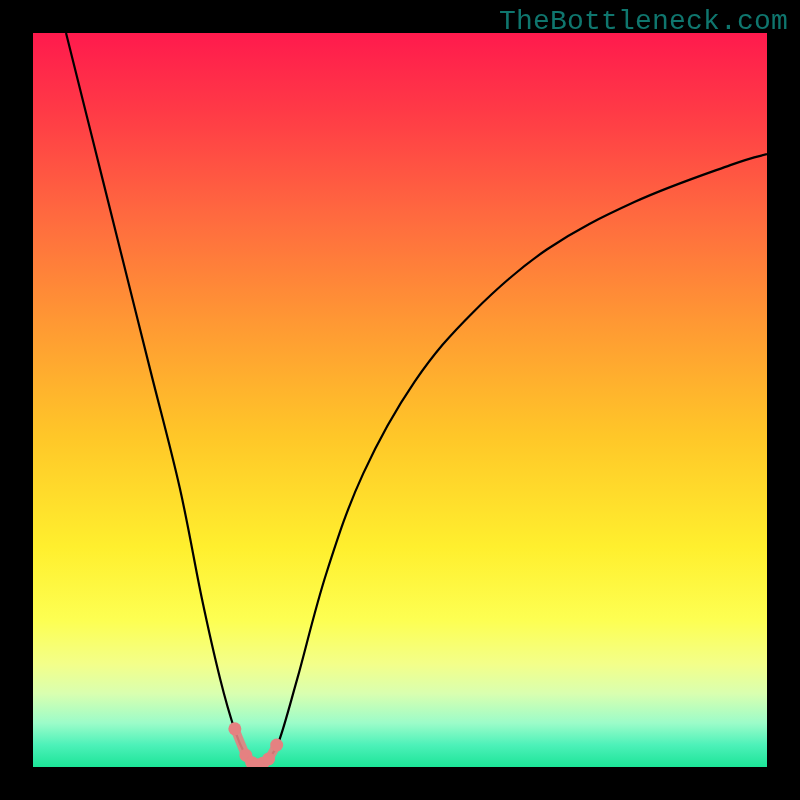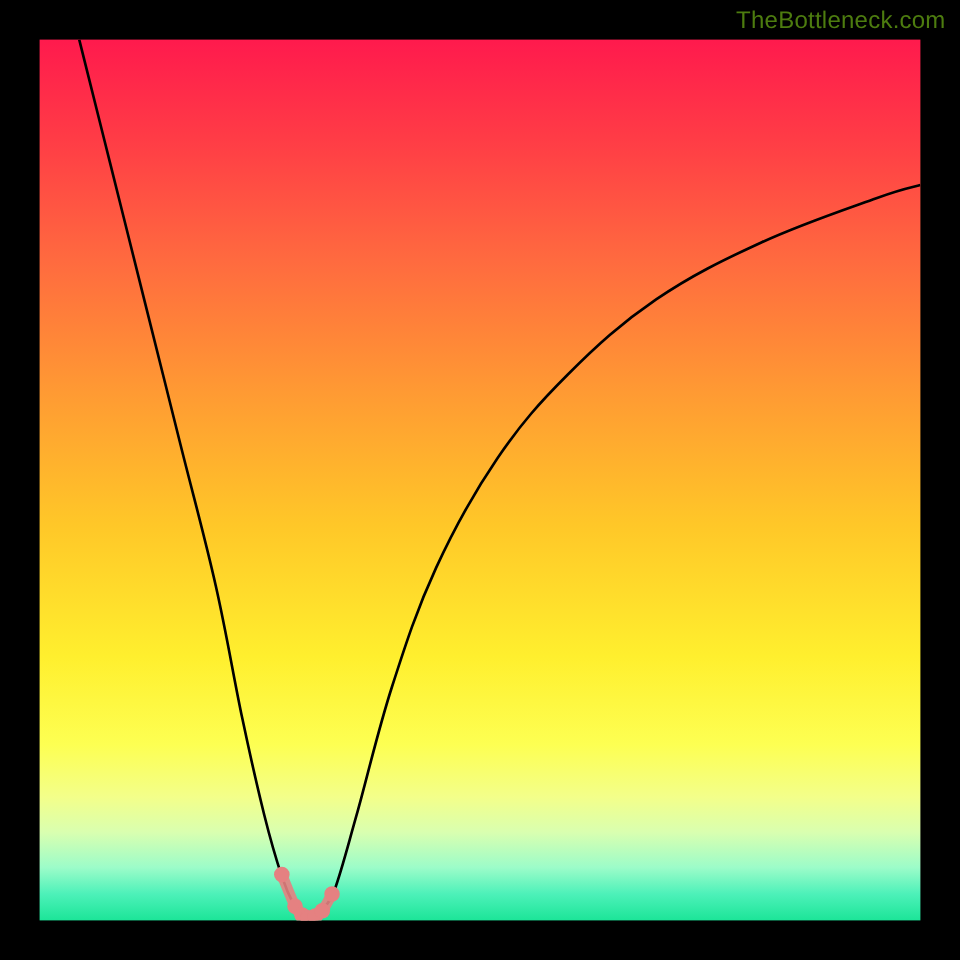--- a/index.html
+++ b/index.html
@@ -45,23 +45,24 @@
     left: 33px;
     top: 33px;
     width: 734px;
     height: 734px;
     pointer-events: none;
   }
   .watermark {
     position: absolute;
     top: 6px;
     right: 12px;
-    color: #4d7c0f;
-    font-size: 20px;
+    color: #0f766e;
+    font-size: 28px;
     letter-spacing: 0.2px;
+    font-family: Liberation Mono, monospace;
   }
 </style>
 </head>
 <body>
 
 <div class="frame">
   <div class="plot"></div>
 
   <svg class="curve" viewBox="0 0 734 734">
     <g>

